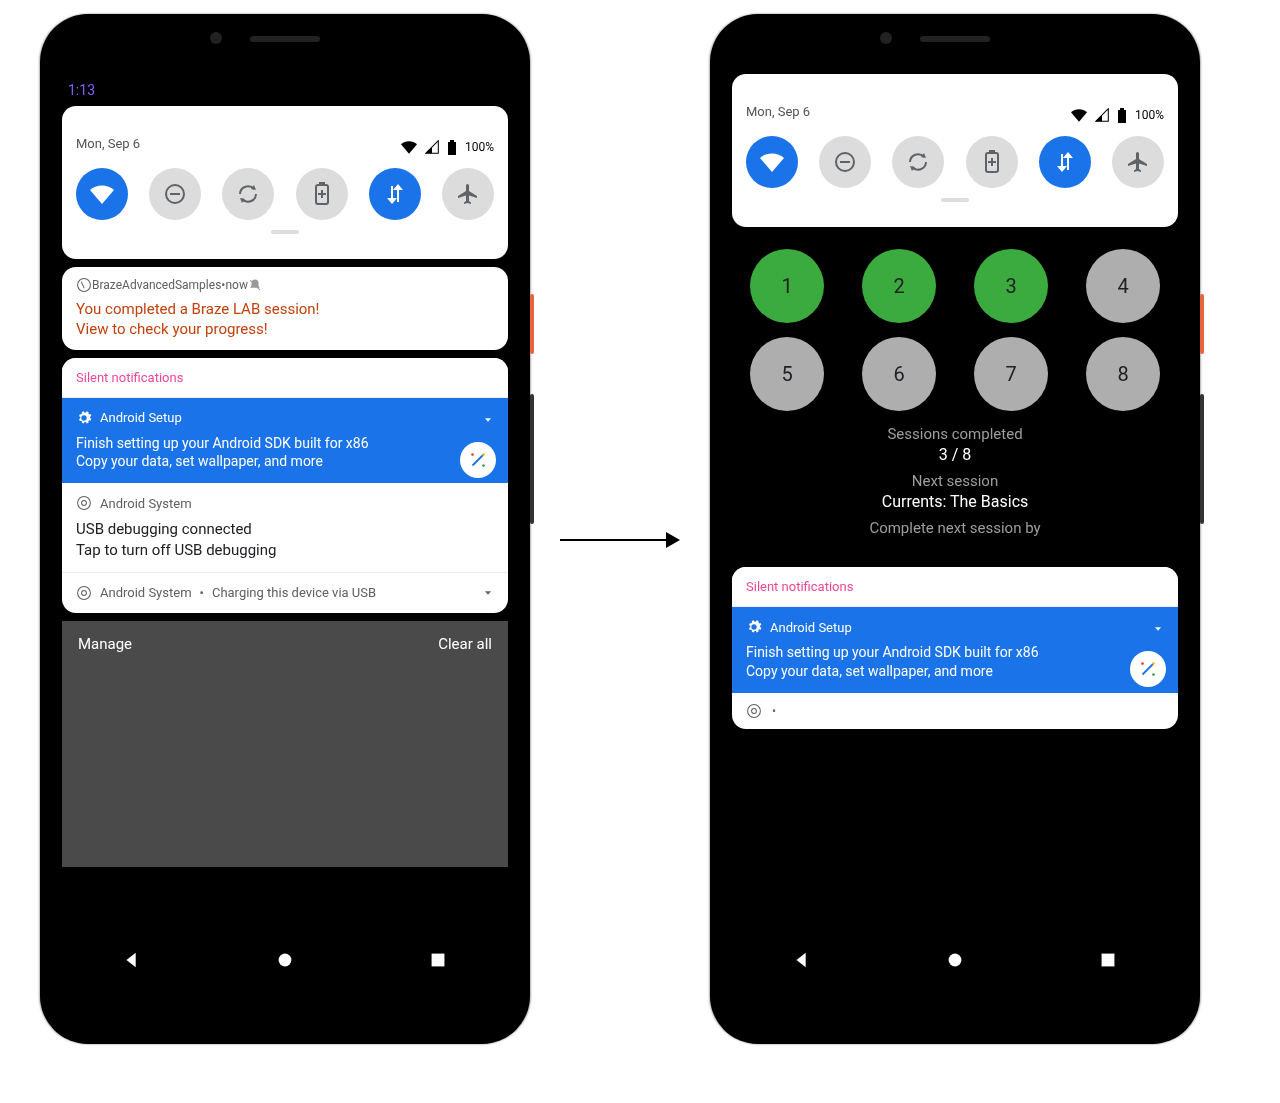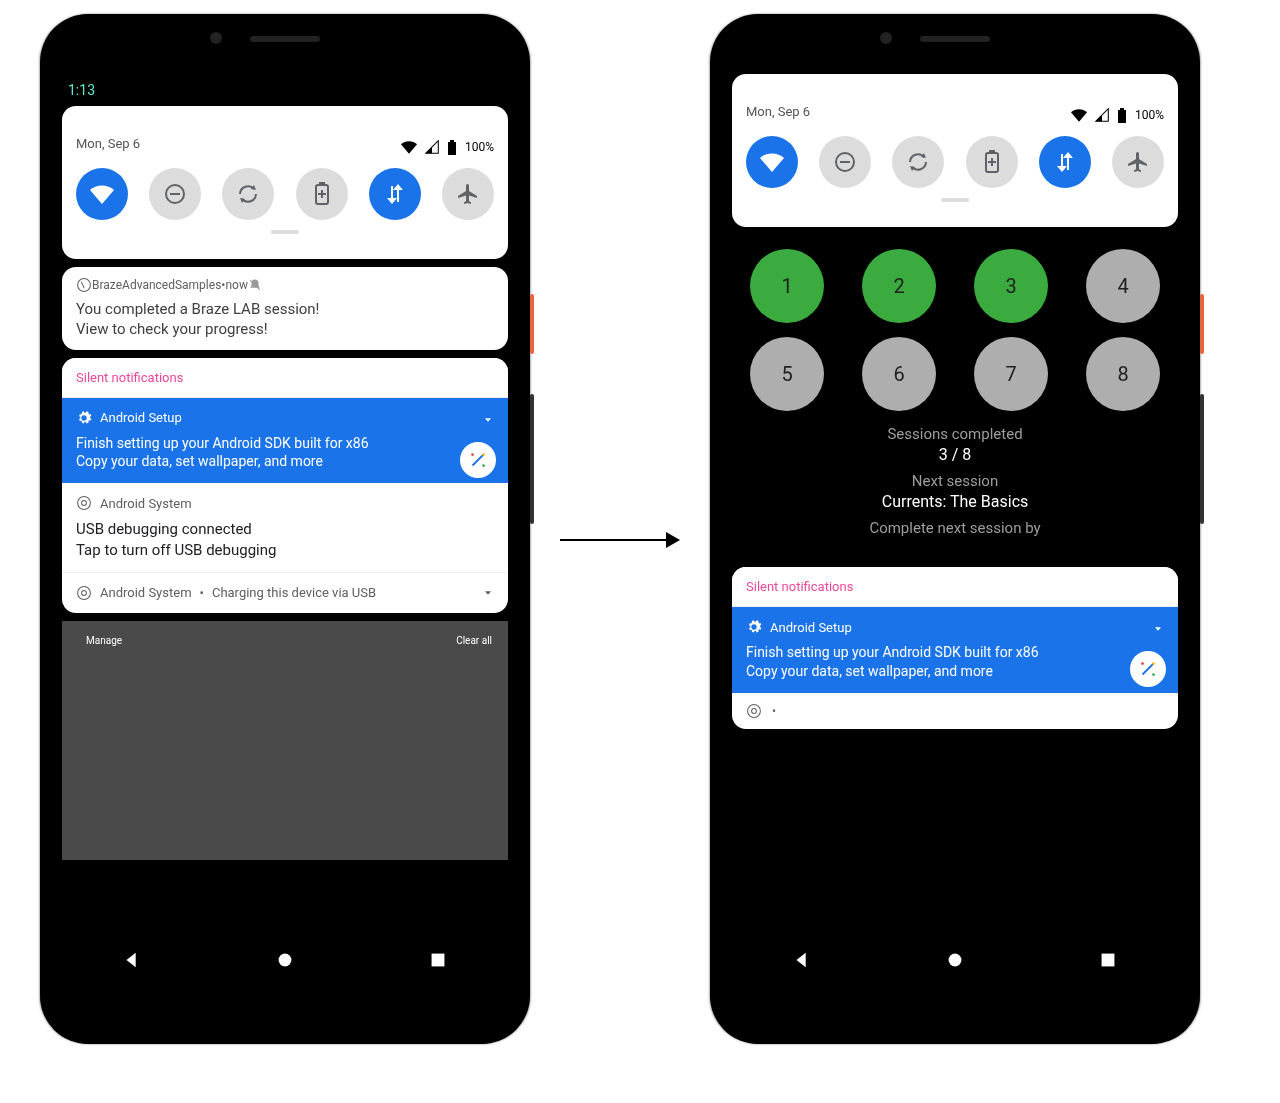--- a/index.html
+++ b/index.html
@@ -40,21 +40,21 @@
   .screen {
     position: absolute;
     left: 16px; right: 16px; top: 60px; bottom: 60px;
     background: #000;
     border-radius: 4px;
     overflow: hidden;
     display: flex;
     flex-direction: column;
   }
   .status-time {
-    color: #5eead4;
+    color: #8b5cf6;
     font-size: 14px;
     padding: 8px 12px;
   }
   .shade-area {
     flex: 1;
     padding: 0 6px;
     background: #000;
   }
   .panel {
     background: #fff;
@@ -85,21 +85,21 @@
     border-radius:14px;
     overflow:hidden;
     margin-bottom:8px;
   }
   .card-section { padding:10px 14px; }
   .meta-row {
     display:flex; align-items:center; gap:0;
     font-size:12px; color:#606060;
     margin-bottom:6px;
   }
-  .notif-title { font-size:15px; color:#404040; line-height:1.35; }
+  .notif-title { font-size:15px; color:#c2410c; line-height:1.35; }
 
   .silent-header {
     background:#fff; padding:12px 14px; font-size:13px; color:#ec4899;
     border-bottom:1px solid #eee;
   }
 
   .setup-card {
     background:#1a73e8; color:#fff; padding:12px 14px;
     position:relative;
   }
@@ -121,21 +121,21 @@
 
   .collapsed {
     display:flex; align-items:center; justify-content:space-between;
     padding:12px 14px; font-size:13px; color:#606060;
     border-top:1px solid #eee;
   }
   .collapsed-left { display:flex; align-items:center; gap:8px; }
 
   .footer-row {
     display:flex; justify-content:space-between;
-    padding:14px 16px; color:#fff; font-size:10px;margin-left:8px;
+    padding:14px 16px; color:#fff; font-size:15px;
   }
   .shade-bg { background:#4a4a4a; padding-bottom:200px;}
 
   
   .progress-panel {
     background:#000; color:#fff; padding:14px 18px 22px;
     border-radius:14px; margin-bottom:8px;
   }
   .circle-row { display:flex; justify-content:space-between; margin-bottom:14px; }
   .circ {

